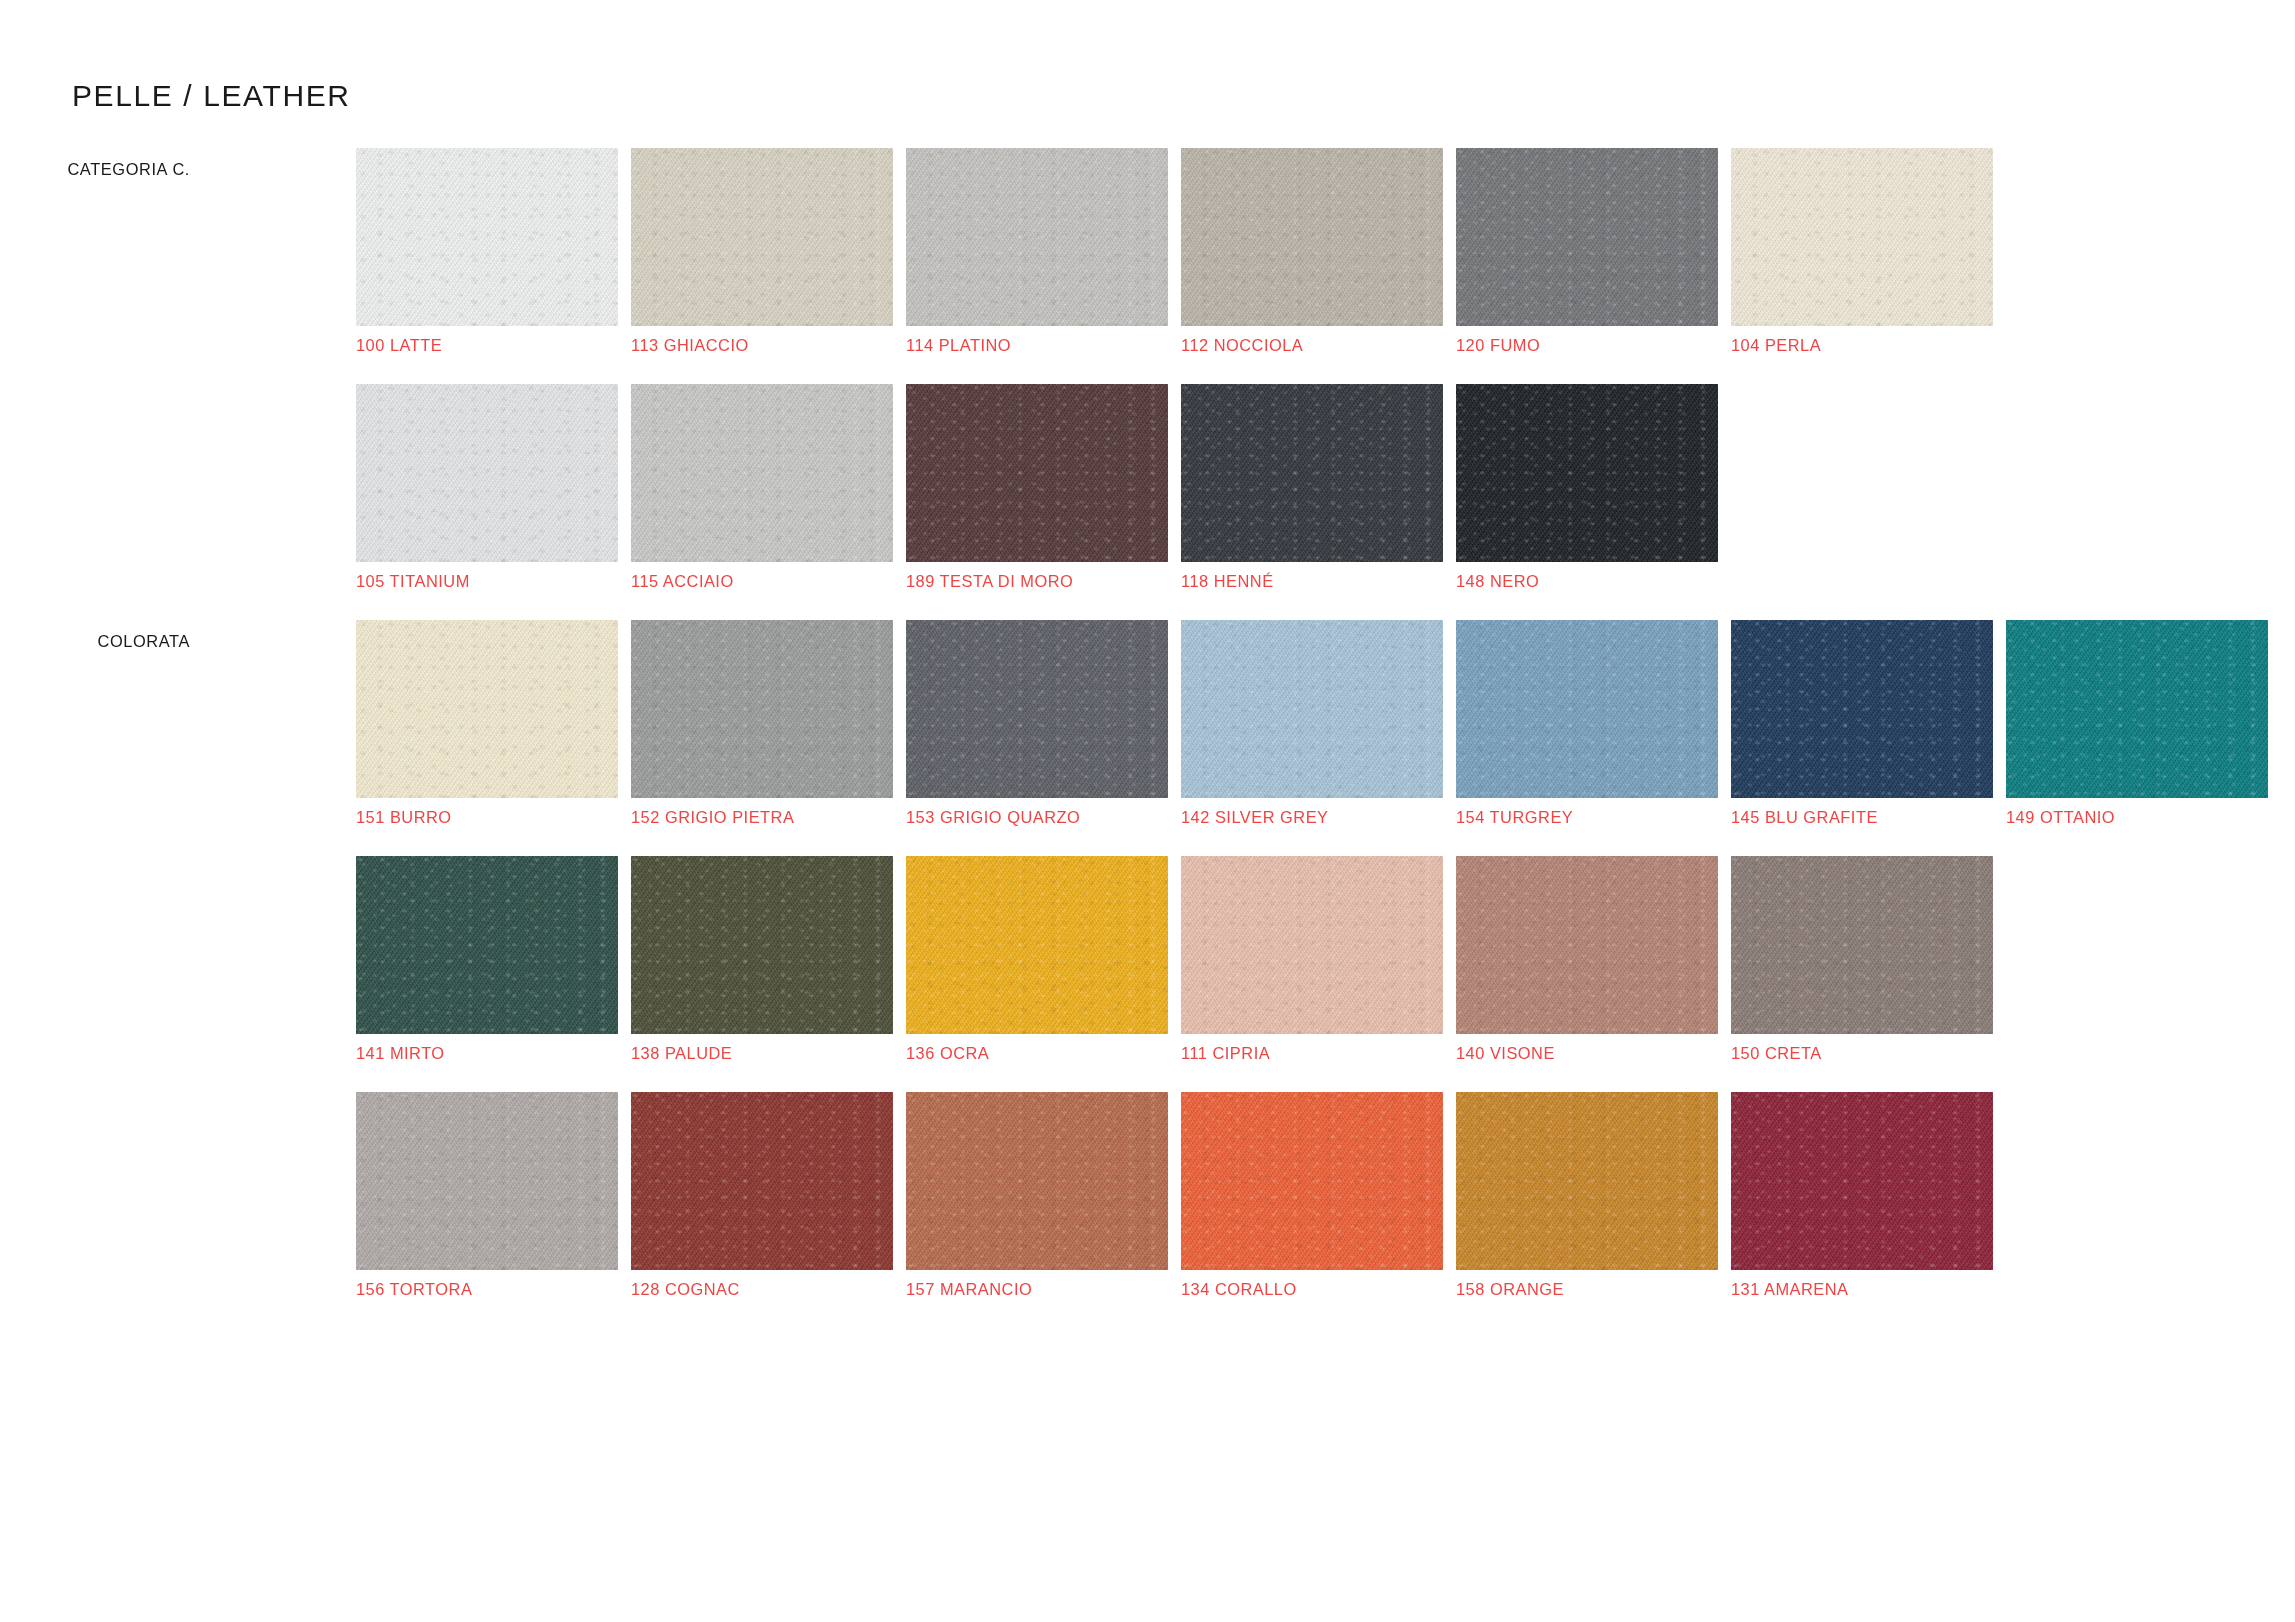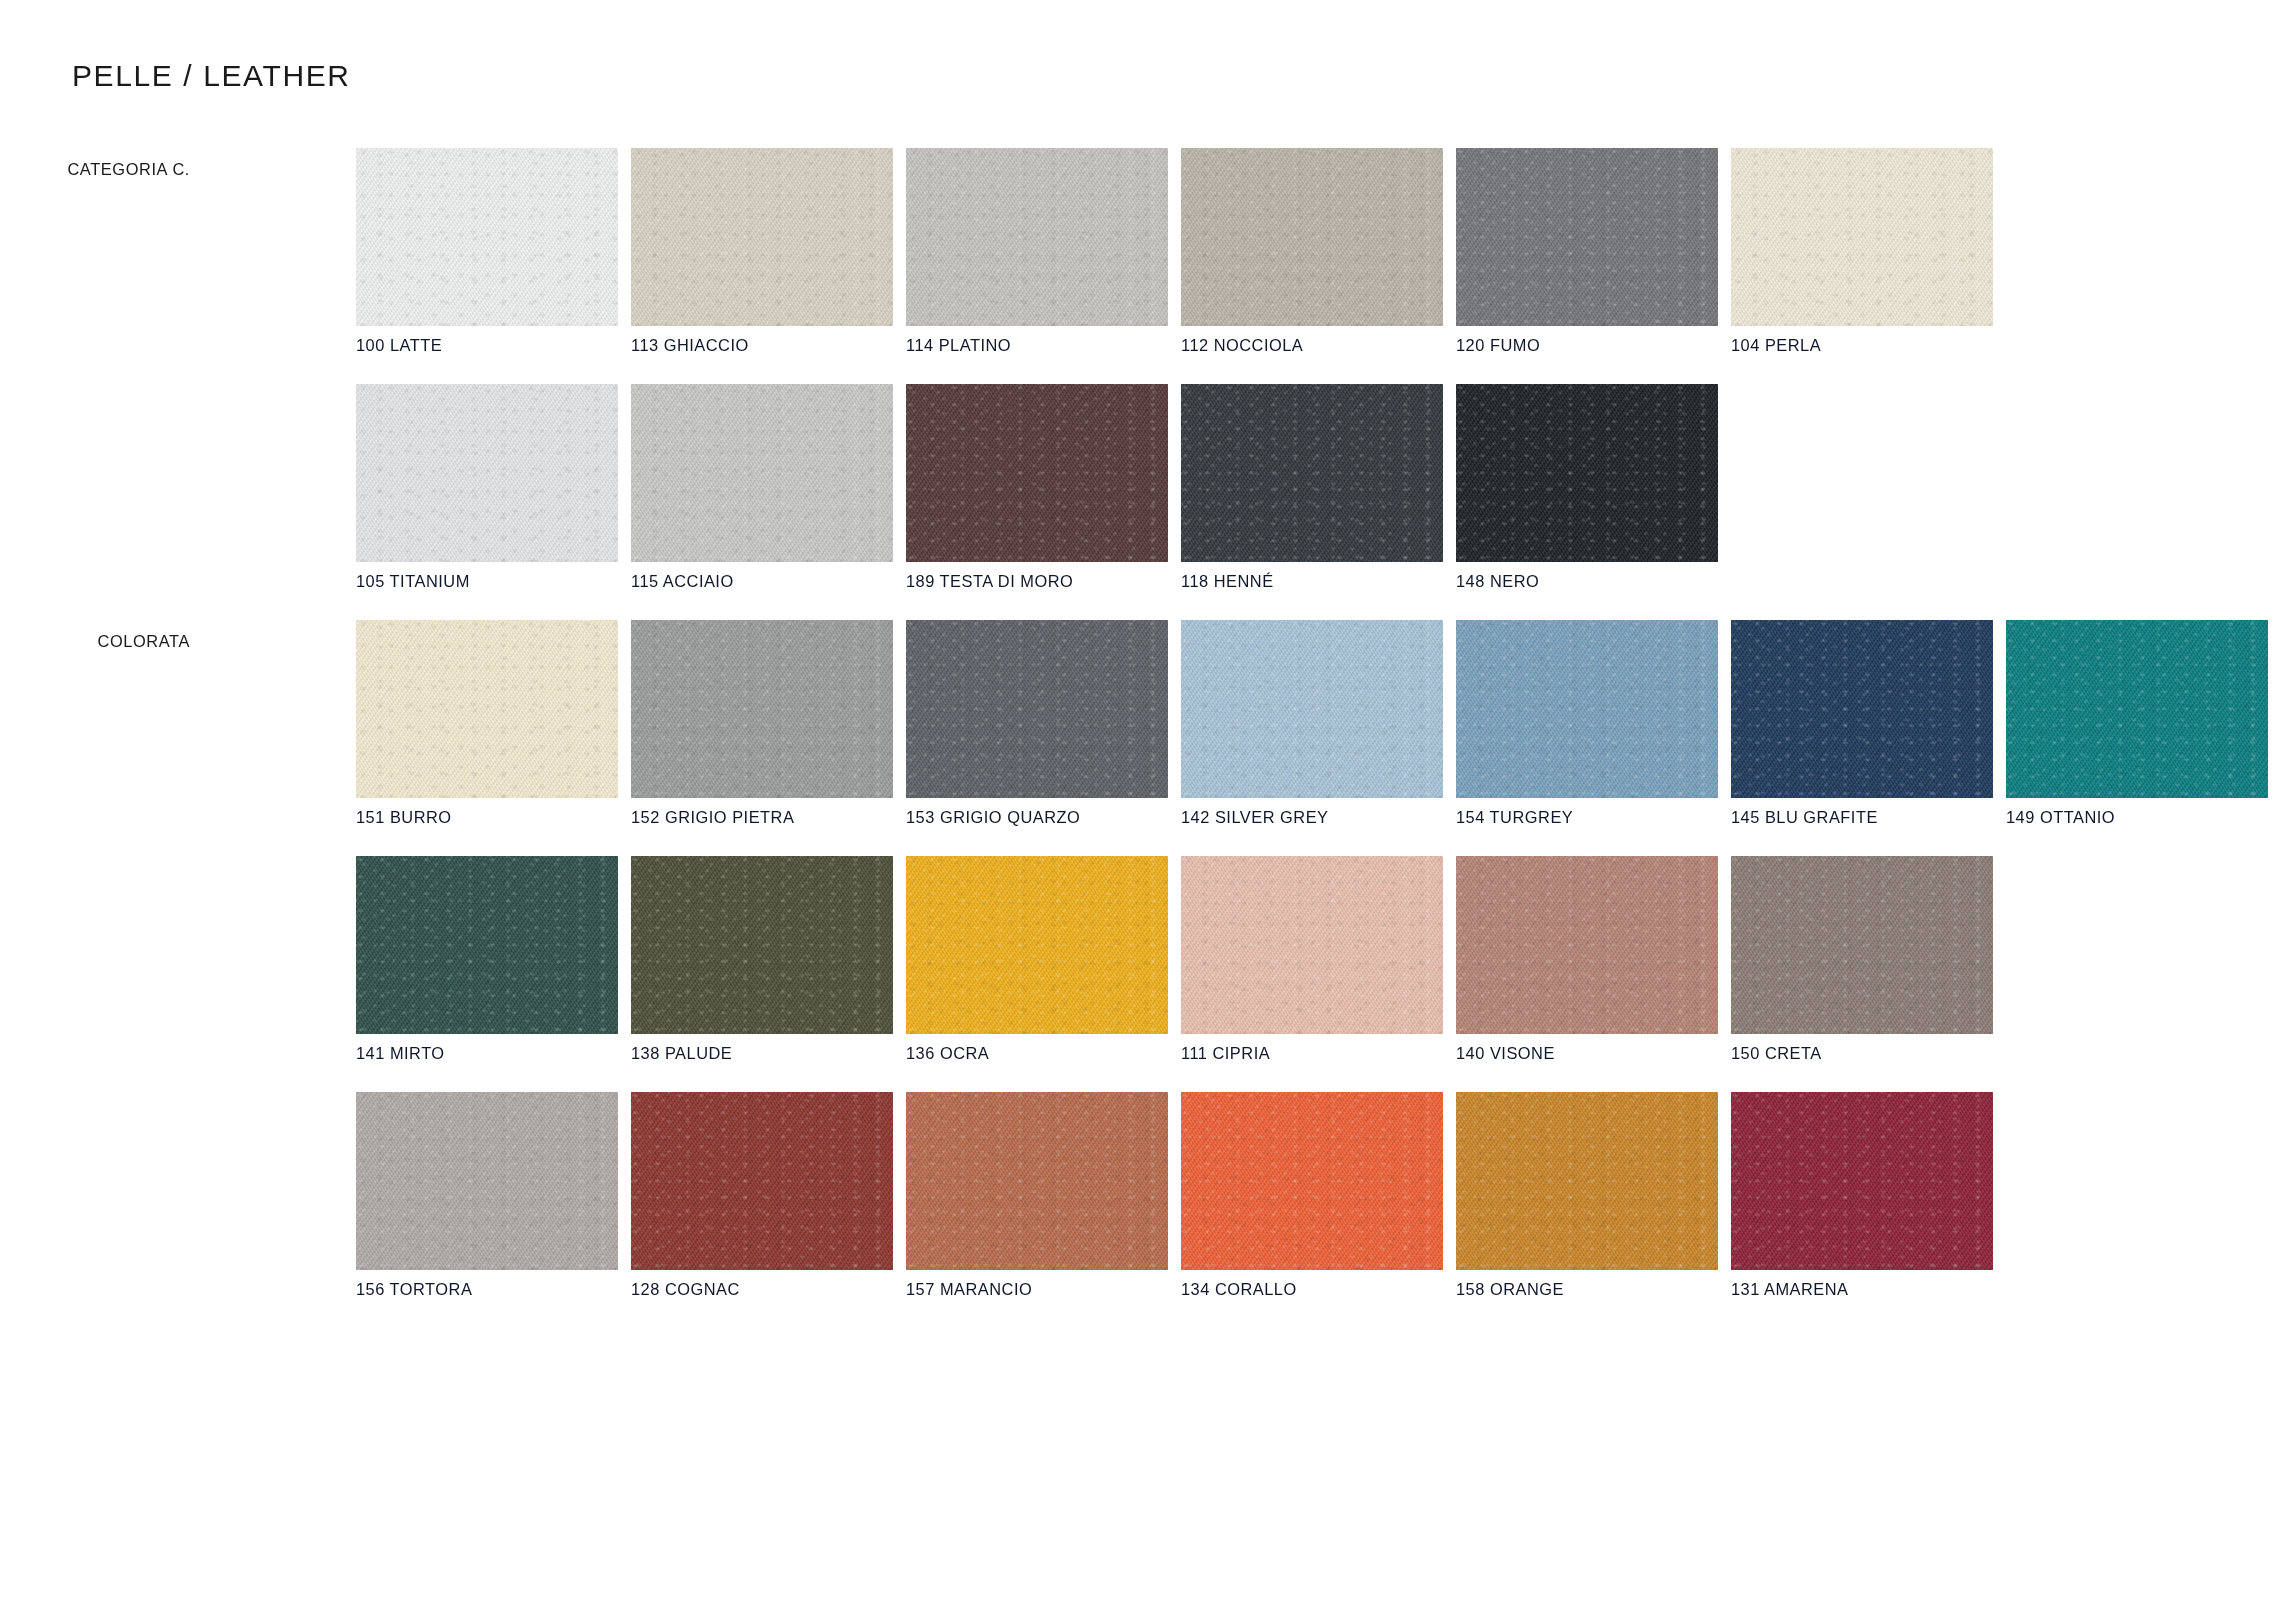--- a/index.html
+++ b/index.html
@@ -17,21 +17,21 @@
     position: relative;
     width: 2295px;
     height: 1623px;
     background: #ffffff;
   }
 
   
   .page-title {
     position: absolute;
     left: 72px;
-    top: 59px;
+    top: 79px;
     font-size: 30px;
     font-weight: 400;
     letter-spacing: 1.6px;
     color: #1a1a1a;
     white-space: nowrap;
   }
 
   
   .sections {
     position: absolute;
@@ -118,21 +118,21 @@
     background-image:
       repeating-linear-gradient(91deg, rgba(255,255,255,0.05) 0 3.9px, rgba(0,0,0,0.05) 3.9px 8.5px);
   }
 
   .caption {
     position: absolute;
     left: 0;
     top: 188px;
     font-size: 16.4px;
     letter-spacing: 0.5px;
-    color: #0f172a;
+    color: #ef4444;
     white-space: nowrap;
   }
 </style>
 </head>
 <body>
 
 <div class="page">
 
   <div class="page-title">PELLE / LEATHER</div>
 

